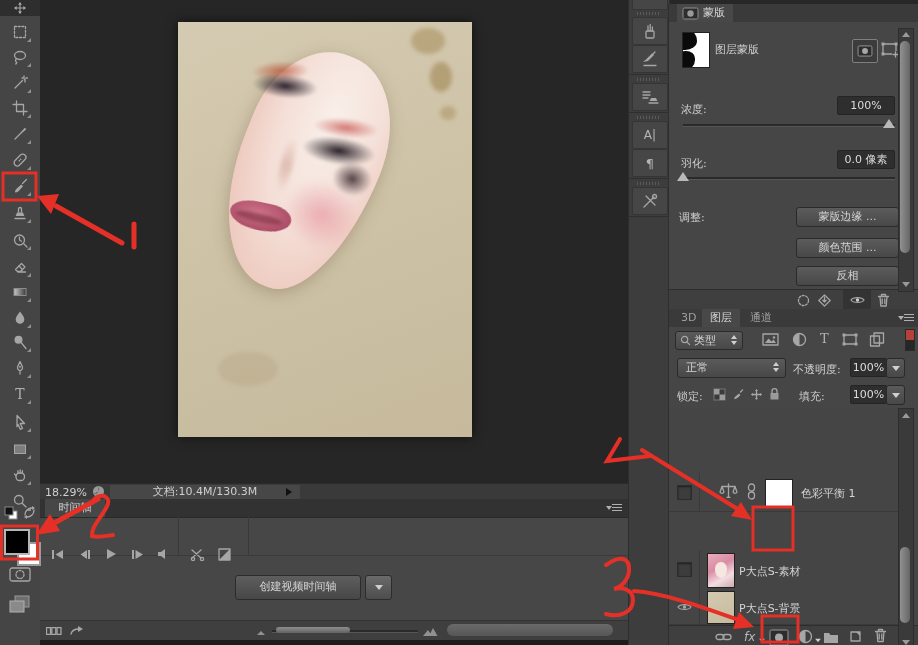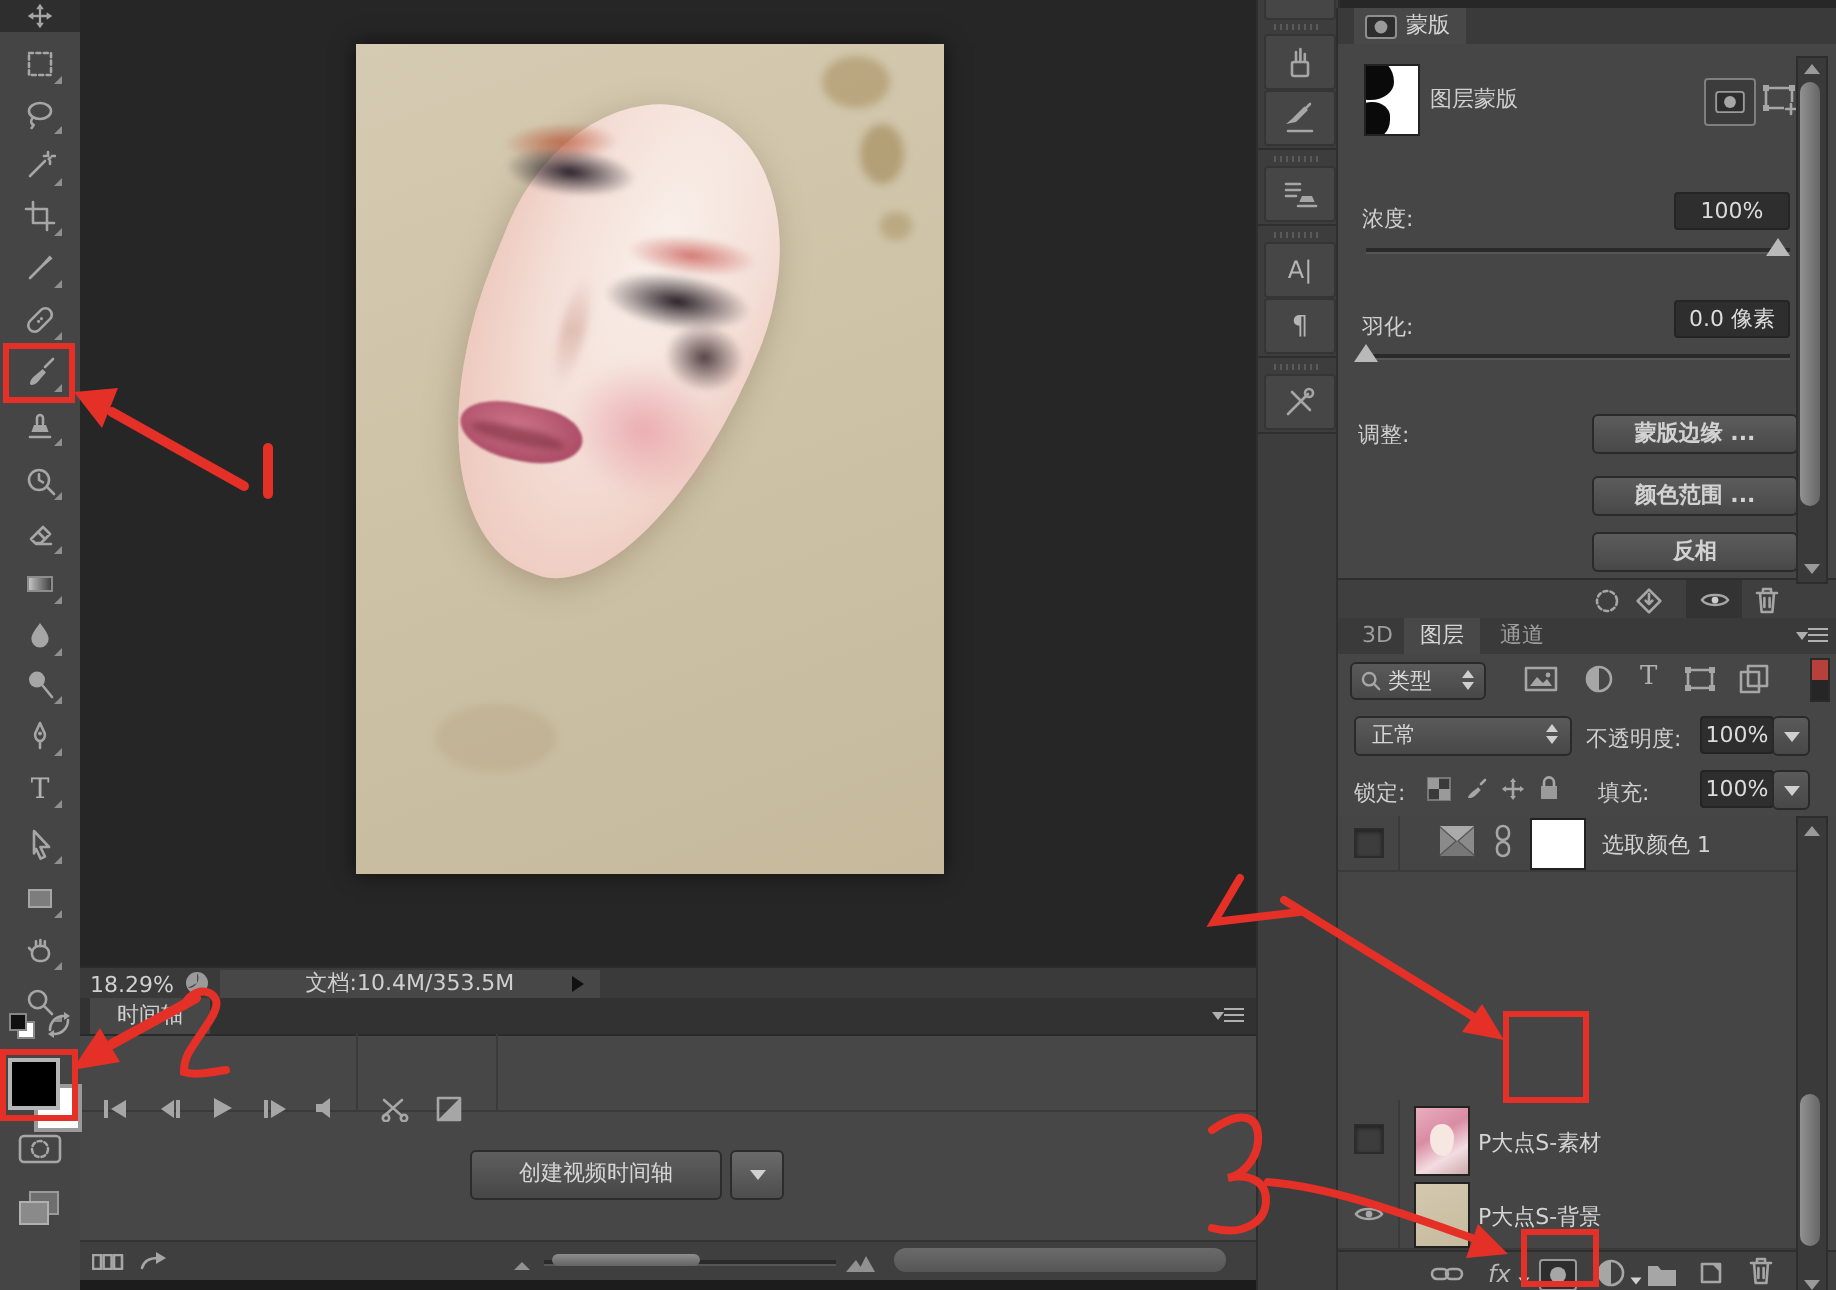--- a/index.html
+++ b/index.html
@@ -63,21 +63,21 @@
   #right{left:668px;top:4px;width:250px;height:645px;background:#464646;border-left:1px solid #2e2e2e;}
   .tabbar{position:absolute;left:0;width:250px;height:18px;background:#3a3a3a;border-bottom:1px solid #2d2d2d;}
   .tab{position:absolute;top:0;height:18px;line-height:18px;padding:0 8px;color:#9f9f9f;}
   .tab.active{background:#484848;color:#d6d6d6;}
   .pmenu{position:absolute;top:5px;width:16px;height:9px;}
   .pmenu .bars{position:absolute;right:0;top:0;width:10px;height:9px;
     background-image:repeating-linear-gradient(#b0b0b0 0 1px,transparent 1px 3px);}
   .pmenu .tri{position:absolute;left:0;top:2px;width:0;height:0;border-left:3px solid transparent;border-right:3px solid transparent;border-top:4px solid #b0b0b0;}
 
   .field{background:#2e2e2e;border:1px solid #242424;border-radius:2px;color:#dcdcdc;text-align:center;}
-  .pbtn{background:linear-gradient(#5c5c5c,#484848);border:1px solid #2a2a2a;border-radius:3px;color:#d2d2d2;text-align:center;font-weight:bold;}
+  .pbtn{background:linear-gradient(#5c5c5c,#484848);border:1px solid #2a2a2a;border-radius:3px;color:#d2d2d2;text-align:center;}
   .ddl{background:linear-gradient(#5a5a5a,#484848);border:1px solid #2a2a2a;border-radius:3px;color:#d6d6d6;}
   .spin{display:inline-block;width:7px;}
   .spin i{display:block;width:0;height:0;border-left:3.5px solid transparent;border-right:3.5px solid transparent;}
   .spin .u{border-bottom:4px solid #cfcfcf;margin-bottom:2px;}
   .spin .d{border-top:4px solid #cfcfcf;}
 
   .slider-track{position:absolute;height:2px;background:#2a2a2a;border-bottom:1px solid #565656;}
   .slider-thumb{position:absolute;width:0;height:0;border-left:6px solid transparent;border-right:6px solid transparent;border-bottom:9px solid #b9b9b9;}
 
   .maskthumb{background:#fff;position:relative;overflow:hidden;border:1px solid #222;}
@@ -301,21 +301,21 @@
   </div>
 
   <div id="statusbar" class="abs">
     <span class="abs" style="left:5px;top:2px;color:#d0d0d0">18.29%</span>
     <span class="abs" style="left:52px;top:1px">
       <svg width="13" height="13" viewBox="0 0 13 13">
           <circle cx="6.5" cy="6.5" r="5.5" fill="#9a9a9a"></circle>
           <path d="M6.5 6.5V1.5A5 5 0 011.8 9z" fill="#4a4a4a"></path>
         </svg>
     </span>
-    <div id="doc-field">文档:10.4M/353.5M</div>
+    <div id="doc-field">文档:10.4M/130.3M</div>
     <span class="abs" style="left:244px;top:3px">
       <svg width="10" height="10" viewBox="0 0 10 10">
           <path d="M2 1l6 4-6 4z" fill="#111"></path>
         </svg>
     </span>
   </div>
 
   <div id="timeline" class="abs">
     <div id="tl-tabbar">
       <div id="tl-tab">时间轴</div>
@@ -631,43 +631,42 @@
       </span>
       <span class="abs" style="left:130px;top:8px;color:#cfcfcf">填充:</span>
       <div class="abs field" style="left:181px;top:4px;width:35px;height:17px;line-height:17px">100%</div>
       <div class="abs ddl" style="left:217px;top:4px;width:17px;height:18px;display:flex;align-items:center;justify-content:center">
           <i class="tri-dn"></i>
         </div>
     </div>
 
     <div class="abs" style="left:0;top:404px;width:250px;height:217px;background:#454545">
 
-      <div class="lrow" style="top:0;height:27px">
+
+
+      <div class="lrow" style="top:65px;height:38px">
         <div class="eyecol">
             <i class="vis-off"></i>
           </div>
-        <span class="abs" style="left:50px;top:4px">
-          <svg width="19" height="17" viewBox="0 0 19 17">
-              <rect x="1" y="1" width="17" height="15" fill="#8a8a8a"></rect>
-              <path d="M1 1l17 15M18 1L1 16" stroke="#555" stroke-width="1.2"></path>
-              <path d="M1 1h17L9.5 8.5z" fill="#aaa"></path>
-              <path d="M1 16h17L9.5 8.5z" fill="#777"></path>
+        <span class="abs" style="left:50px;top:9px">
+          <svg width="19" height="18" viewBox="0 0 19 18">
+              <path class="ico-stroke" d="M9.5 2v12M3 4.5h13M9.5 14h0"></path>
+              <path class="ico-fill" d="M7 16h5l-2.5-2.5z"></path>
+              <path class="ico-stroke" d="M3 4.5L1 10a2.2 2.2 0 004 0zM16 4.5L14 10a2.2 2.2 0 004 0z"></path>
             </svg>
         </span>
-        <span class="abs" style="left:78px;top:4px">
+        <span class="abs" style="left:78px;top:10px">
           <svg width="9" height="17" viewBox="0 0 9 17">
               <rect x="1.5" y="1" width="6" height="7" rx="3" class="ico-stroke"></rect>
               <rect x="1.5" y="9" width="6" height="7" rx="3" class="ico-stroke"></rect>
             </svg>
         </span>
-        <div class="adjthumb" style="left:96px;top:1px;width:26px;height:24px"></div>
-        <span class="lname" style="left:132px;top:7px">选取颜色 1</span>
-      </div>
-
-
+        <div class="adjthumb" style="left:96px;top:6px"></div>
+        <span class="lname" style="left:132px;top:13px">色彩平衡 1</span>
+      </div>
 
 
       <div class="lrow" style="top:142px;height:39px">
         <div class="eyecol">
             <i class="vis-off"></i>
           </div>
         <div class="abs checker" style="left:38px;top:3px;width:26px;height:33px;border:1px solid #222;overflow:hidden">
           <div style="position:absolute;inset:0;background:linear-gradient(150deg,#e9aebe 0%,#d98ca4 40%,#f3dde2 70%,#caa 100%)"></div>
           <div style="position:absolute;left:7px;top:8px;width:12px;height:16px;border-radius:50% 50% 45% 55%/45% 45% 60% 55%;background:#f6e7e0"></div>
         </div>

